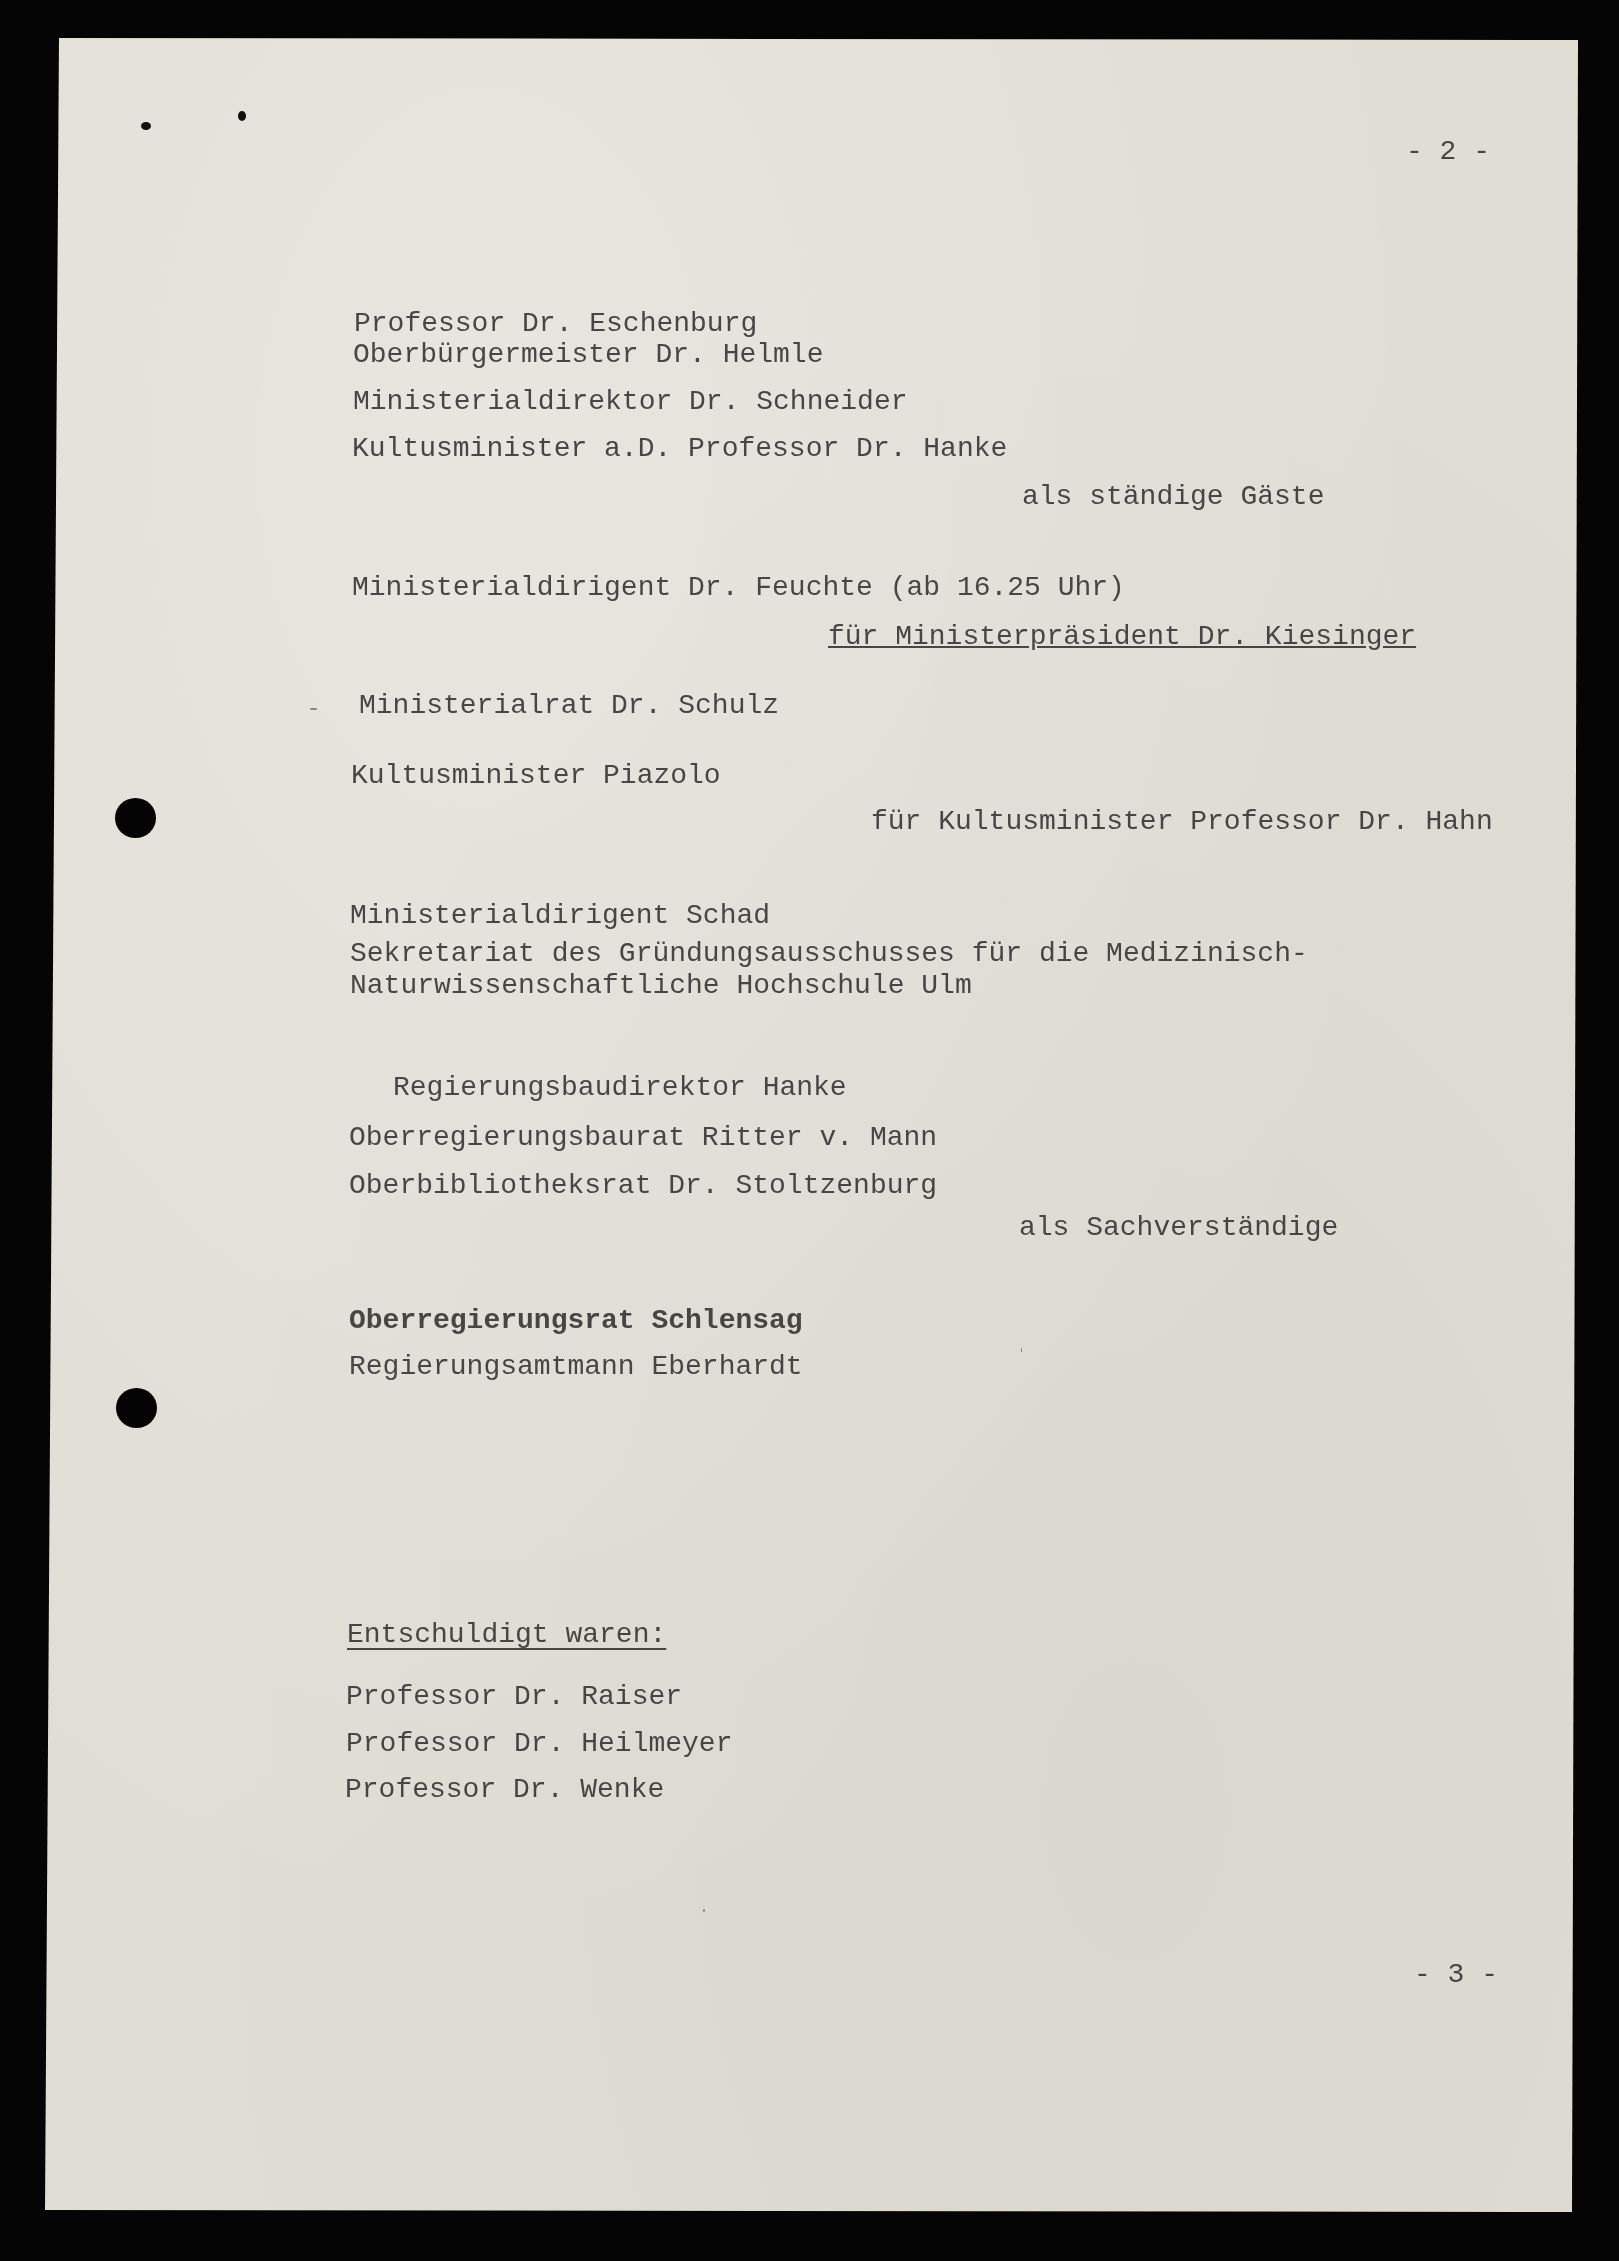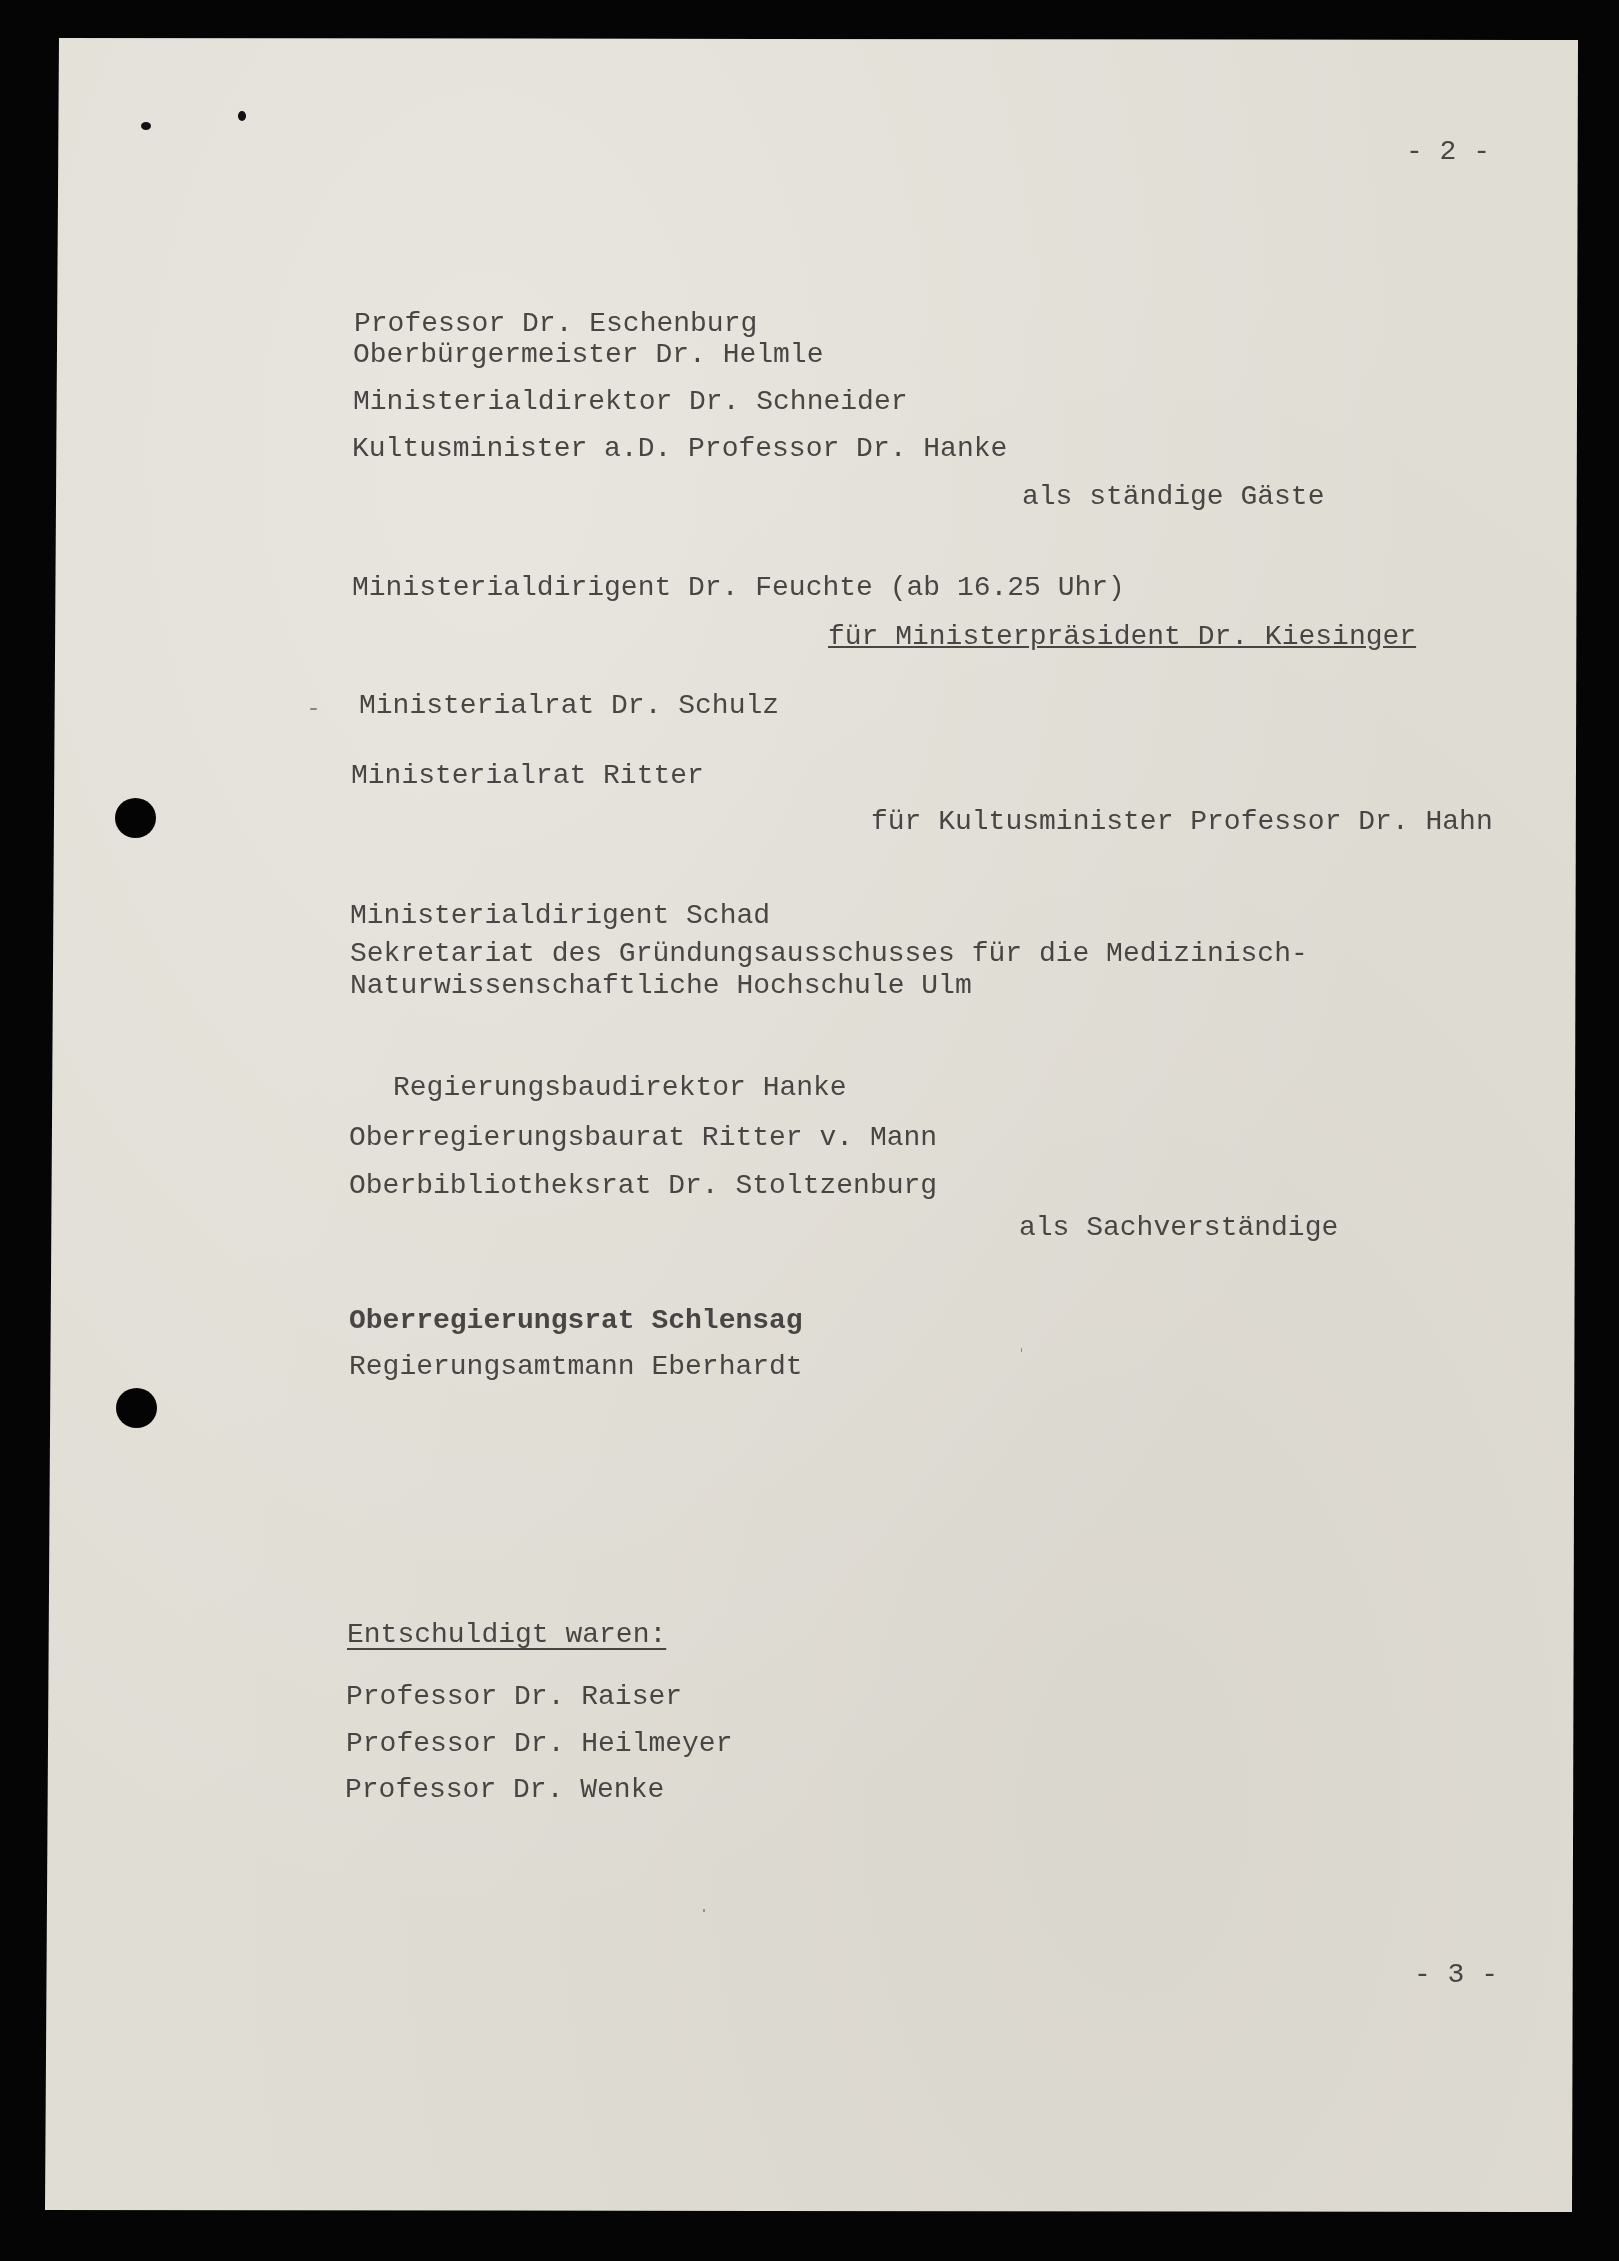--- a/index.html
+++ b/index.html
@@ -76,21 +76,21 @@
   <div class="line" style="left:1022px; top:483px;">als ständige Gäste</div>
 </div>
 
 <div>
   <div class="line" style="left:352px; top:574px;">Ministerialdirigent Dr. Feuchte (ab 16.25 Uhr)</div>
   <div class="line" style="left:828px; top:623px;text-decoration:underline;">für Ministerpräsident Dr. Kiesinger</div>
 </div>
 
 <div>
   <div class="line" style="left:351px; top:692px;margin-left:8px;">Ministerialrat Dr. Schulz</div>
-  <div class="line" style="left:351px; top:762px;">Ministerialrat Ritter</div>
+  <div class="line" style="left:351px; top:762px;">Kultusminister Piazolo</div>
   <div class="line" style="left:871px; top:808px;">für Kultusminister Professor Dr. Hahn</div>
 </div>
 
 <div>
   <div class="line" style="left:350px; top:902px;">Ministerialdirigent Schad</div>
   <div class="line" style="left:350px; top:940px;">Sekretariat des Gründungsausschusses für die Medizinisch-</div>
   <div class="line" style="left:350px; top:972px;">Naturwissenschaftliche Hochschule Ulm</div>
 </div>
 
 <div>

